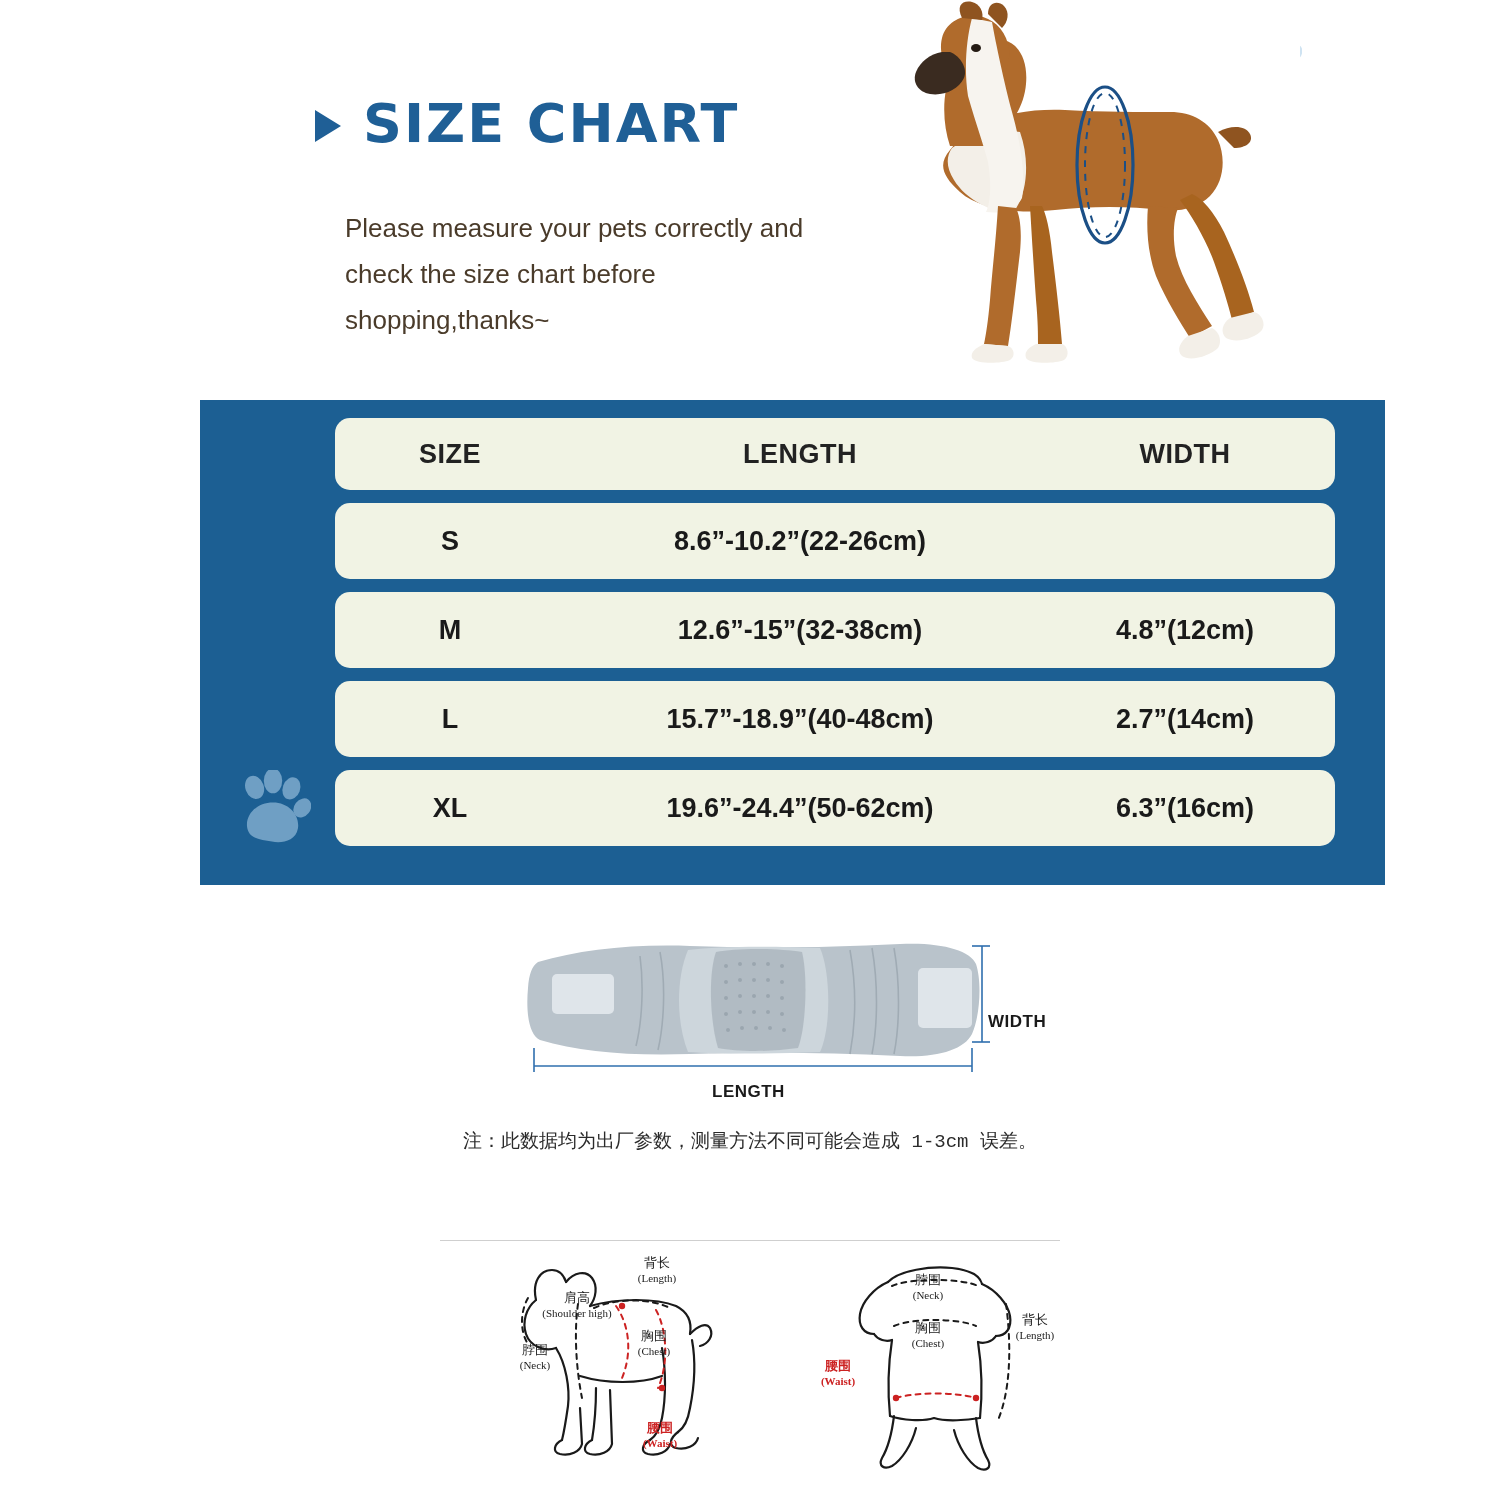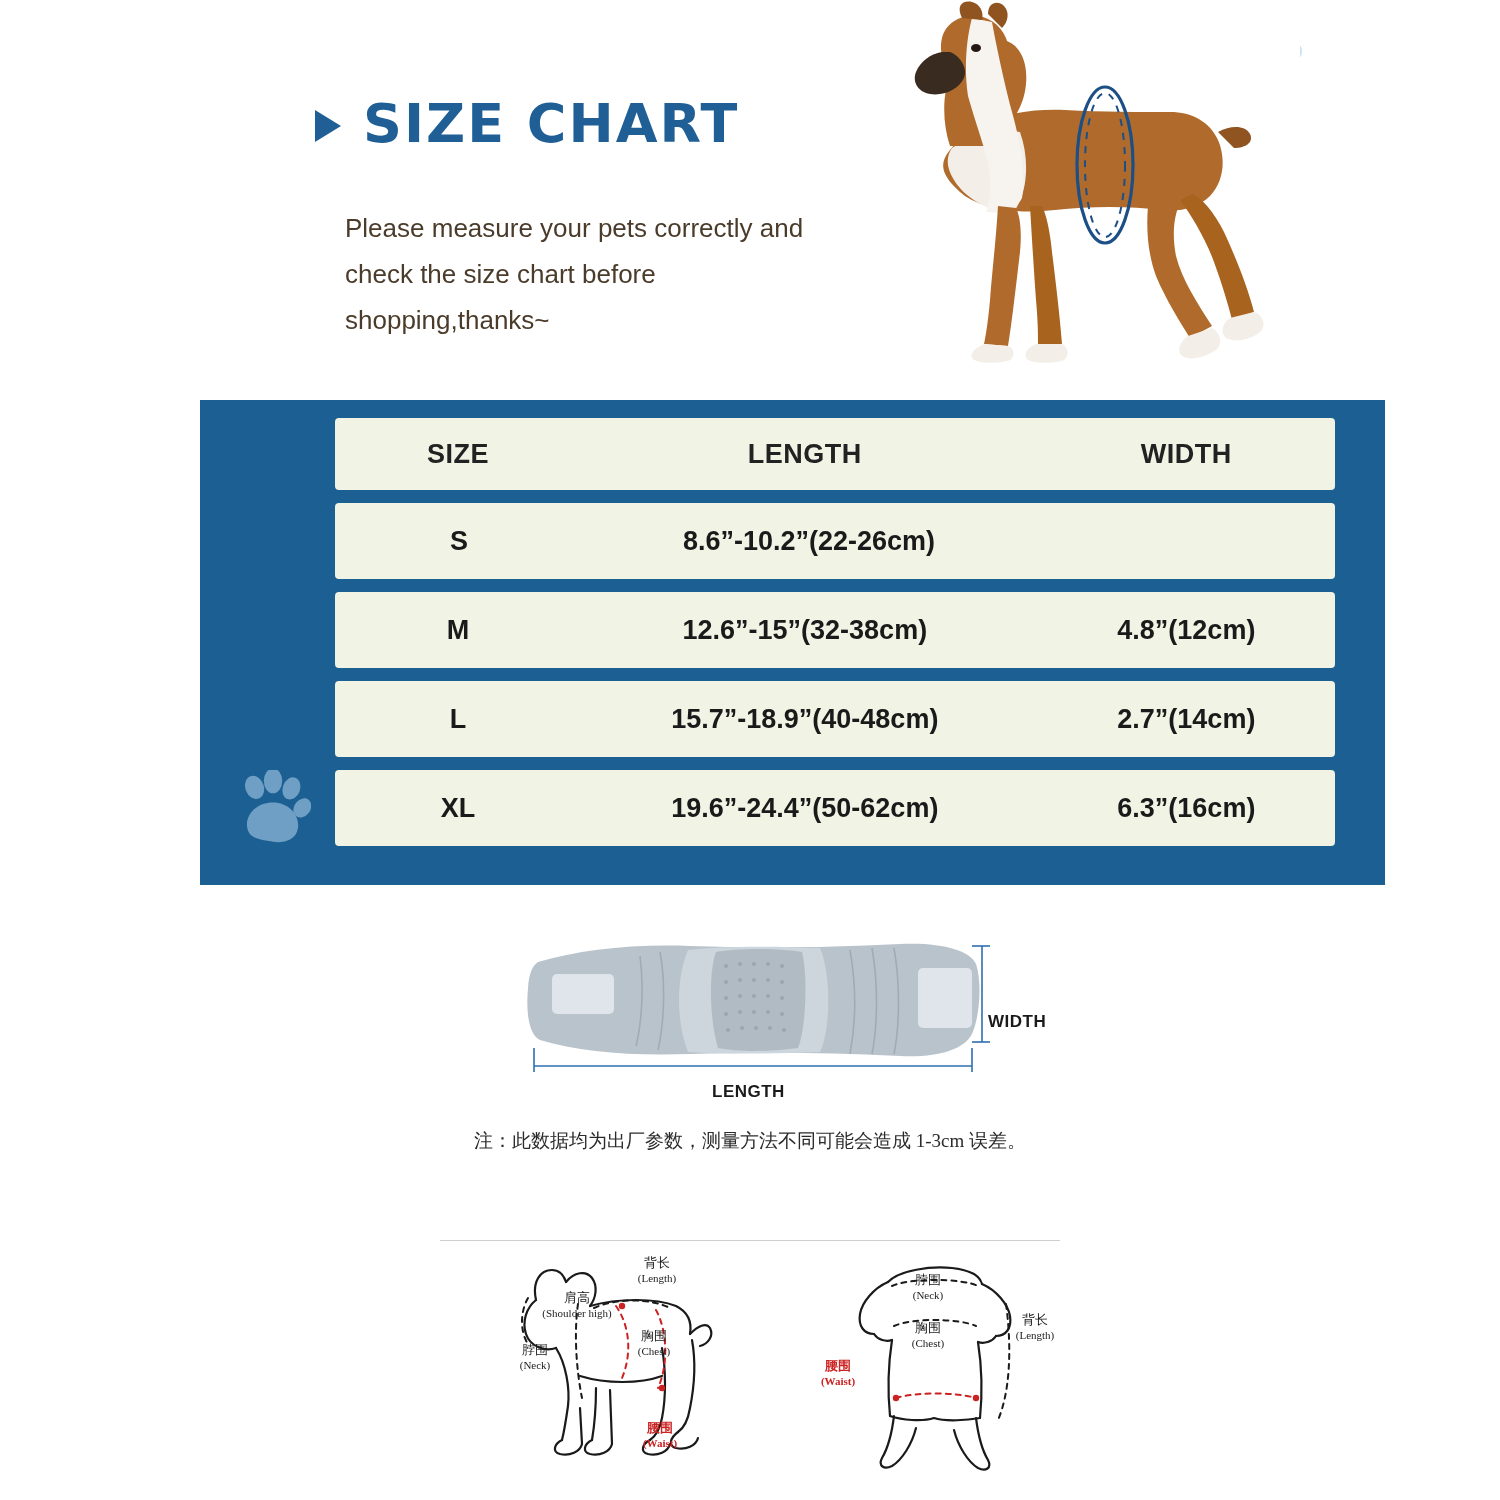--- a/index.html
+++ b/index.html
@@ -81,25 +81,24 @@
   }
   .table-inner {
     position: absolute;
     left: 135px;
     top: 18px;
     width: 1000px;
   }
   .trow {
     display: flex;
     background: #f1f3e4;
-    border-radius: 4px;
+    border-radius: 15px;
     height: 76px;
     align-items: center;
     margin-bottom: 13px;
-    padding-left: 9px;
   }
   .trow.head {
     height: 72px;
     margin-bottom: 13px;
   }
   .c-size   { width: 230px; text-align: center; }
   .c-length { width: 470px; text-align: center; }
   .c-width  { width: 300px; text-align: center; }
   .trow.head .cell {
     font-size: 27px;
@@ -143,21 +142,21 @@
     color: #1a1a1a;
     letter-spacing: 0.5px;
   }
   .note-cn {
     position: absolute;
     left: 0; top: 208px;
     width: 1500px;
     text-align: center;
     font-size: 19px;
     color: #2b2b2b;
-    font-family: Liberation Serif, serif;
+    font-family: Liberation Mono, monospace;
   }
 
   
   .sketch-block {
     position: absolute;
     left: 0;
     top: 1230px;
     width: 1500px;
     height: 270px;
   }

